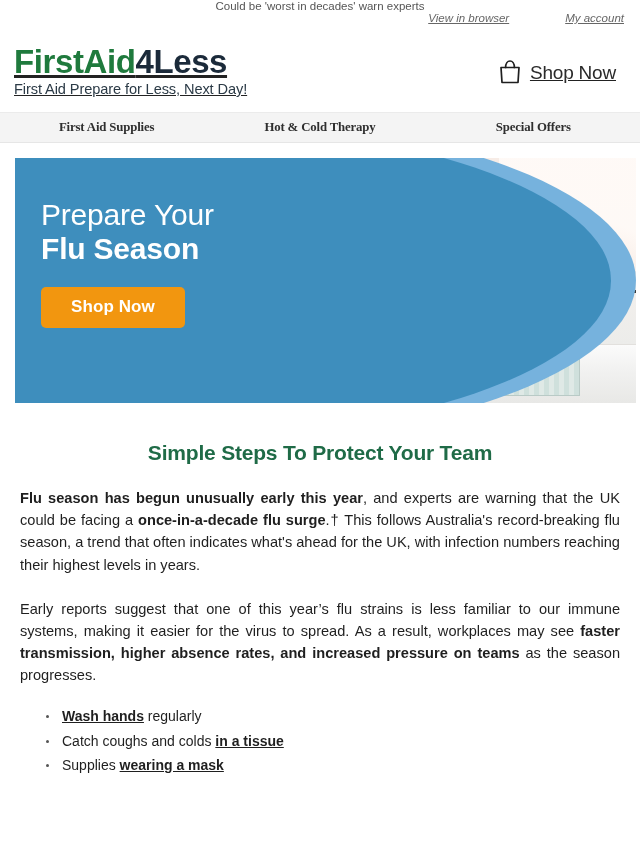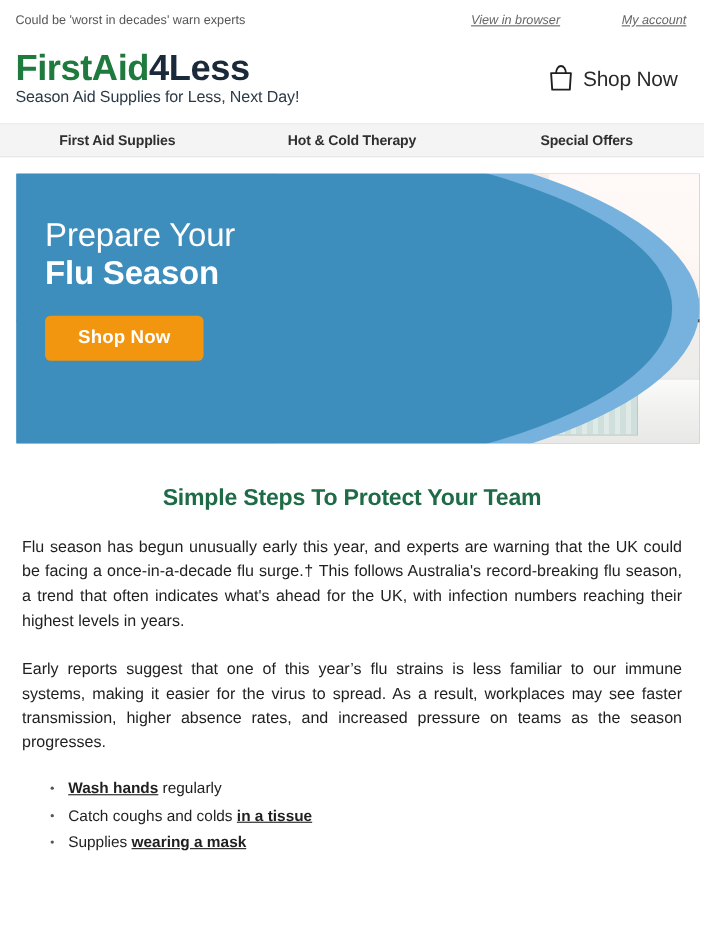--- a/index.html
+++ b/index.html
@@ -14,20 +14,21 @@
   }
 
   
   .preheader {
     display: flex;
     align-items: center;
     height: 38px;
     padding: 0 14px;
     font-size: 11.5px;
     color: #555555;
+    flex-direction: column;
   }
   .preheader-text { flex: 0 0 auto; }
   .preheader-links {
     margin-left: auto;
     display: flex;
     align-items: center;
     gap: 56px;
     padding-right: 2px;
     font-style: italic;
   }
@@ -36,20 +37,21 @@
     text-decoration: underline;
     font-size: 11.5px;
   }
 
   
   .logo-header {
     display: flex;
     align-items: center;
     padding: 2px 14px 10px 14px;
     height: 74px;
+    text-decoration: underline;
   }
   .logo-block { flex: 0 0 auto; }
   .logo-wordmark {
     font-size: 33px;
     font-weight: bold;
     letter-spacing: -0.4px;
     line-height: 1.02;
     white-space: nowrap;
   }
   .logo-first { color: #1f7a3d; }
@@ -87,20 +89,21 @@
     border-bottom: 1px solid #e6e6e6;
   }
   .nav-item {
     flex: 1 1 0;
     text-align: center;
     font-size: 12.8px;
     font-weight: bold;
     color: #2f2f2f;
     letter-spacing: -0.15px;
     cursor: pointer;
+    font-family: Liberation Serif, serif;
   }
 
   
   .hero {
     position: relative;
     margin: 15px 4px 0 15px;
     height: 245px;
     overflow: hidden;
     background: #3b82f6;
   }
@@ -321,21 +324,21 @@
     letter-spacing: -0.2px;
     margin: 24px 0 0 0;
   }
   .para {
     text-align: justify;
     font-size: 14.6px;
     line-height: 1.52;
     color: #1f1f1f;
     margin: 22px 0 0 0;
   }
-  .para b { font-weight: normal; }
+  .para b { font-weight: bold; }
 
   .bullets {
     margin: 20px 0 0 0;
     padding-left: 26px;
     list-style: none;
   }
   .bullets li {
     position: relative;
     font-size: 14px;
     line-height: 1.52;
@@ -366,21 +369,21 @@
     <a href="#">View in browser</a>
     <a href="#">My account</a>
   </span>
 </div>
 
 <div class="logo-header">
   <div class="logo-block">
     <div class="logo-wordmark">
       <span class="logo-first">FirstAid</span><span class="logo-four">4Less</span>
     </div>
-    <div class="logo-tagline">Season Aid Supplies for Less, Next Day!</div>
+    <div class="logo-tagline">First Aid Prepare for Less, Next Day!</div>
   </div>
   <div class="shop-now-header">
     <span class="bag-icon">
       <svg width="26" height="27" viewBox="0 0 26 27" fill="none" xmlns="http://www.w3.org/2000/svg">
         <path d="M4 9.5 H22 L21 24.5 H5 Z" stroke="#1f1f1f" stroke-width="1.7" stroke-linejoin="round" fill="none"></path>
         <path d="M8.6 9.5 C8.6 5.6 10.6 3 13 3 C15.4 3 17.4 5.6 17.4 9.5" stroke="#1f1f1f" stroke-width="1.7" fill="none" stroke-linecap="round"></path>
       </svg>
     </span>
     <span class="shop-now-label">Shop Now</span>
   </div>

